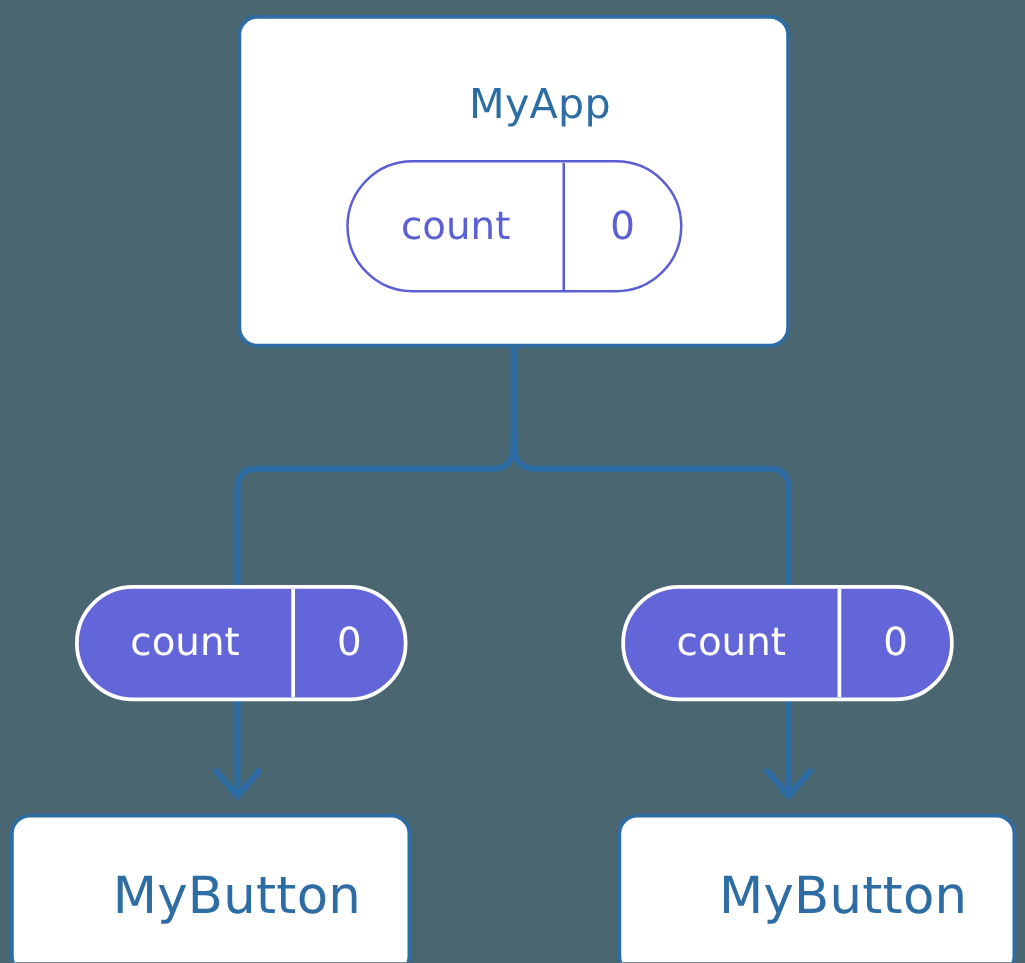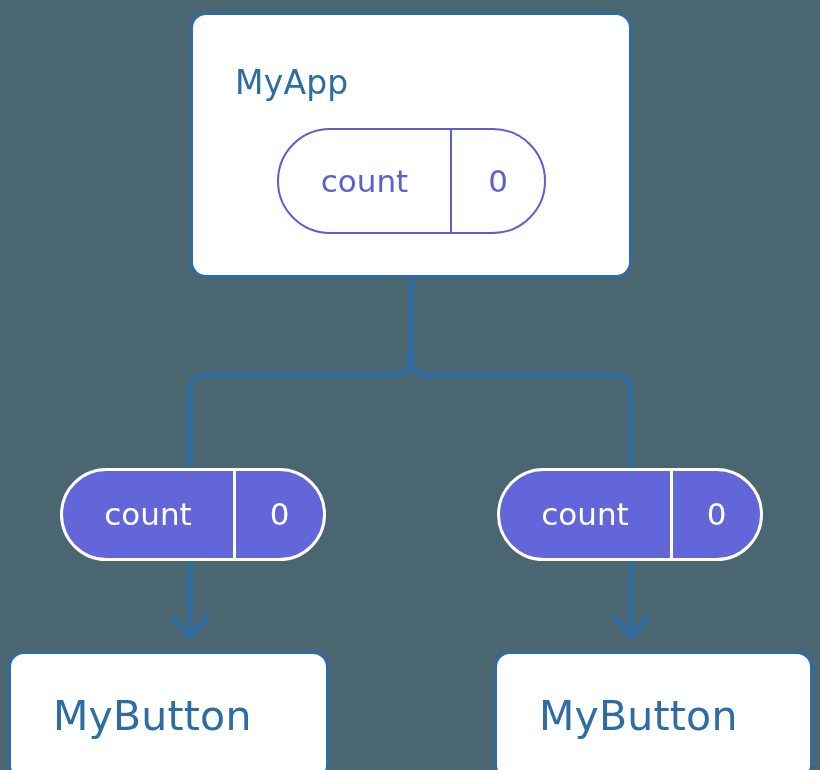--- a/index.html
+++ b/index.html
@@ -26,20 +26,21 @@
 
   
   .comp-box {
     position: absolute;
     box-sizing: border-box;
     background: #ffffff;
     border: 3px solid #2d6da4;
     border-radius: 16px;
     display: flex;
     flex-direction: column;
+    align-items: center;
     padding-left: 42px;
   }
   .comp-title {
     color: #2d6da4;
     font-size: 33px;
     font-weight: 400;
     letter-spacing: 0.2px;
     white-space: nowrap;
   }
 

